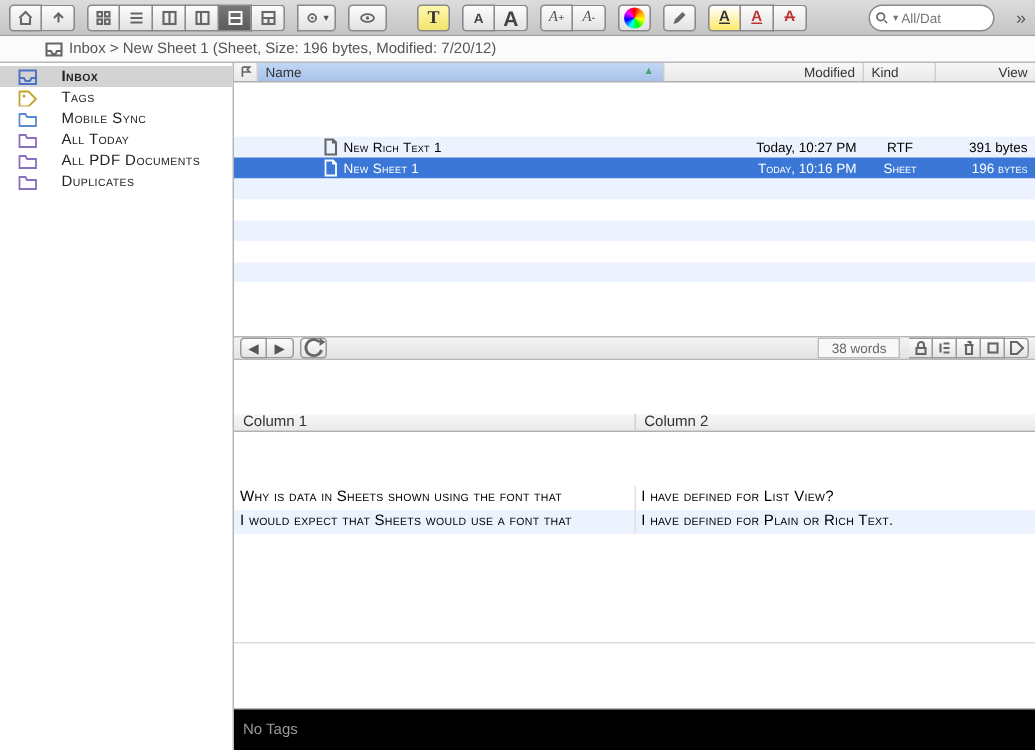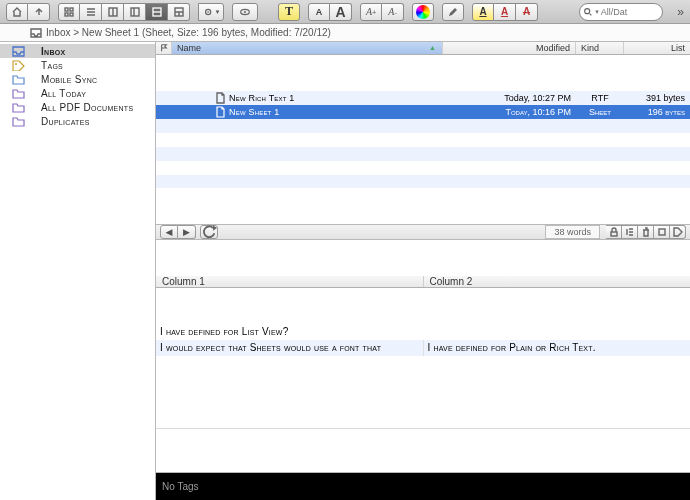--- a/index.html
+++ b/index.html
@@ -339,21 +339,21 @@
         <span>Name</span>
         <span class="sort">▲</span>
       </div>
       <div class="fh-cell fh-mod">
           <span>Modified</span>
         </div>
       <div class="fh-cell fh-kind">
           <span>Kind</span>
         </div>
       <div class="fh-cell fh-size">
-          <span>List</span>
+          <span>View</span>
         </div>
     </div>
 
     <div class="file-rows">
       <div class="fr">
         <div class="c-flag"></div>
         <div class="c-name">
           <svg class="doc-ic" viewBox="0 0 10 12">
               <path class="stroke" d="M2 1 H7 L9 3 V11 H2 Z M7 1 V3 H9"></path>
             </svg>
@@ -470,20 +470,21 @@
       <div class="sh-cell">
           <span>Column 1</span>
         </div>
       <div class="sh-cell">
           <span>Column 2</span>
         </div>
     </div>
 
     <div class="sheet-rows">
       <div class="sr">
+        <div class="sc">Why is data in Sheets shown using the font that</div>
         <div class="sc">I have defined for List View?</div>
       </div>
       <div class="sr">
         <div class="sc">I would expect that Sheets would use a font that</div>
         <div class="sc">I have defined for Plain or Rich Text.</div>
       </div>
     </div>
 
     <div class="sheet-body"></div>
 

